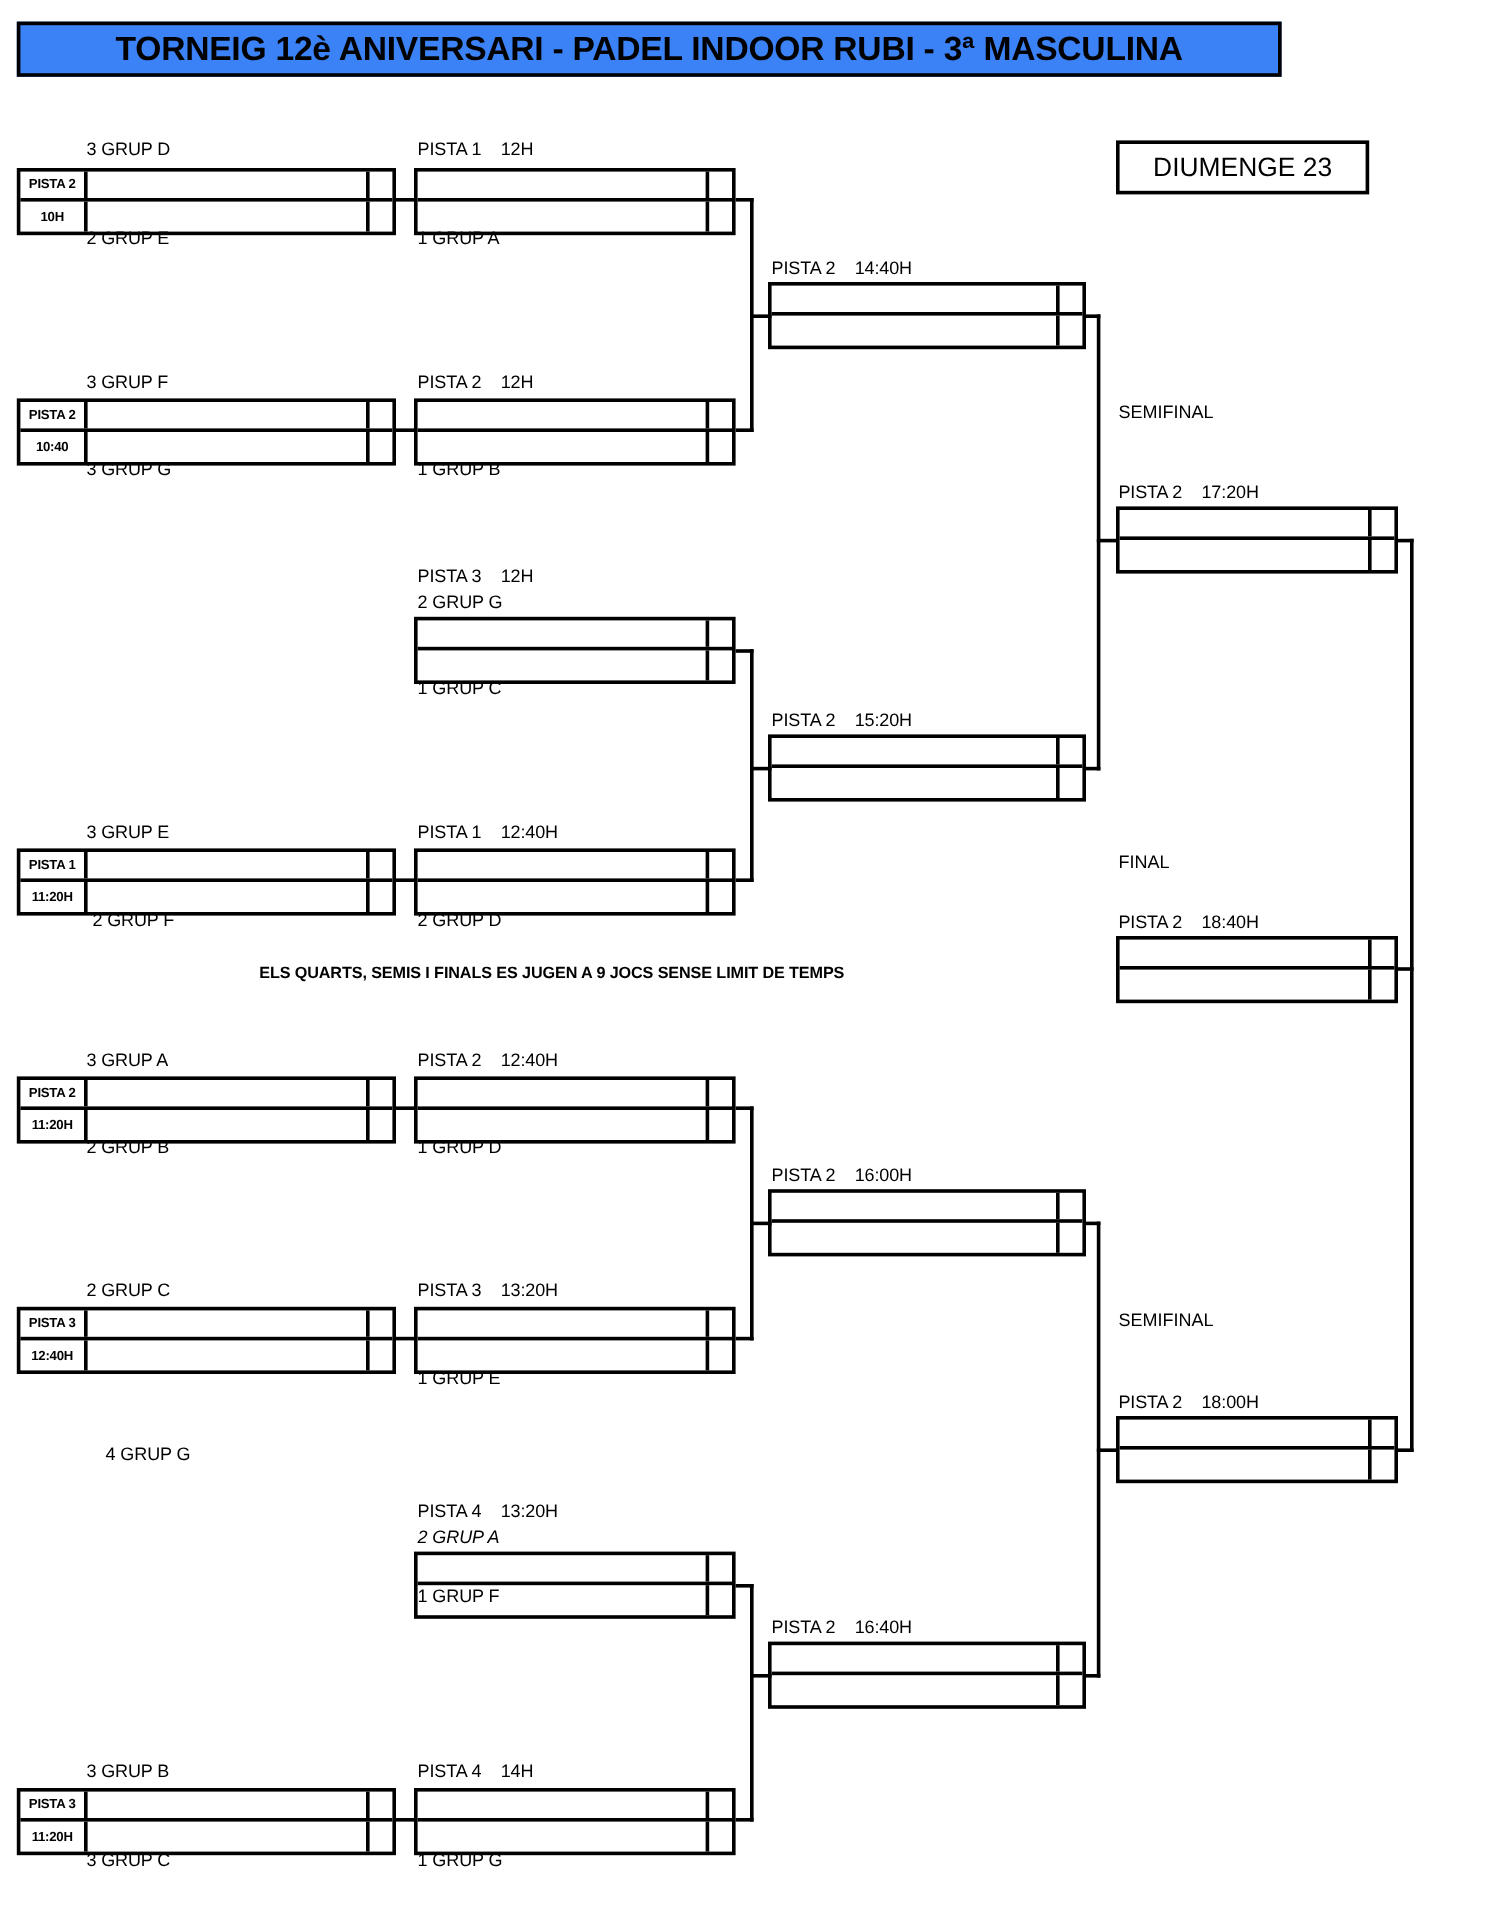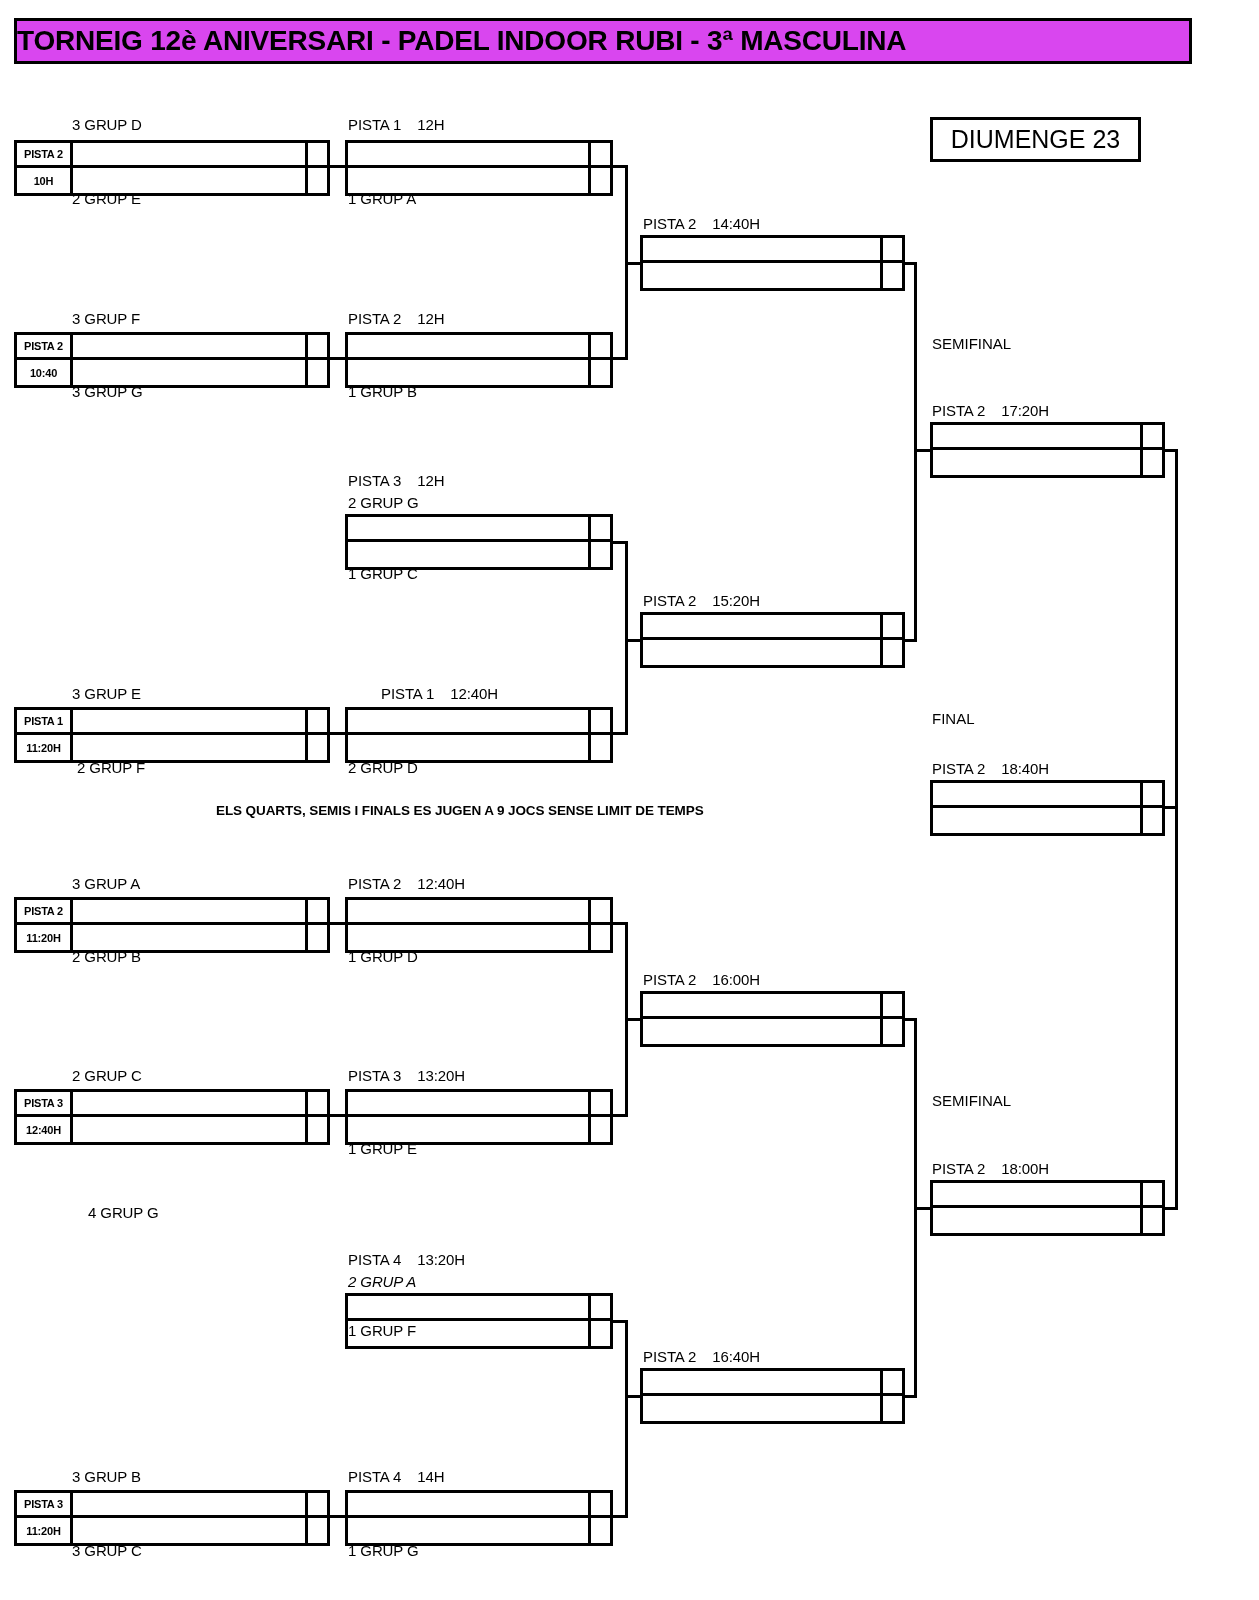--- a/index.html
+++ b/index.html
@@ -12,42 +12,42 @@
     position: relative;
     font-family: "Liberation Sans", sans-serif;
     color: #000000;
     overflow: hidden;
   }
 
   
   #title-banner {
     position: absolute;
     left: 14px; top: 18px;
-    width: 1178px; height: 46px;
-    background: #d946ef;
+    width: 1054px; height: 46px;
+    background: #3b82f6;
     border: 3px solid #000000;
-    display: flex; align-items: center; 
+    display: flex; align-items: center; justify-content: center;
   }
   #title-banner .txt {
     font-size: 28px;
     font-weight: bold;
     letter-spacing: -0.2px;
     white-space: nowrap;
   }
 
   
   #day-box {
     position: absolute;
     left: 930px; top: 117px;
     width: 211px; height: 45px;
     border: 3px solid #000000;
     background: #ffffff;
     display: flex; align-items: center; justify-content: center;
   }
-  #day-box .txt { font-size: 25px; }
+  #day-box .txt { font-size: 22px; }
 
   
   .match {
     position: absolute;
     border: 3px solid #000000;
     background: #ffffff;
     display: flex;
     flex-direction: column;
   }
   .match .row {
@@ -249,21 +249,21 @@
       <div class="name"></div>
       <div class="score"></div>
     </div>
   <div class="row">
       <div class="name"></div>
       <div class="score"></div>
     </div>
 </div>
 <div class="cap" style="left:348px; top:565px;">1 GRUP C</div>
 
-<div class="cap hdr" style="left:348px; top:685px;margin-left:33px;">
+<div class="cap hdr" style="left:348px; top:685px;">
   <span>PISTA 1</span><span class="gap"></span><span>12:40H</span>
 </div>
 <div class="match" style="left:345px; top:707px; width:268px; height:56px;">
   <div class="row top">
       <div class="name"></div>
       <div class="score"></div>
     </div>
   <div class="row">
       <div class="name"></div>
       <div class="score"></div>

